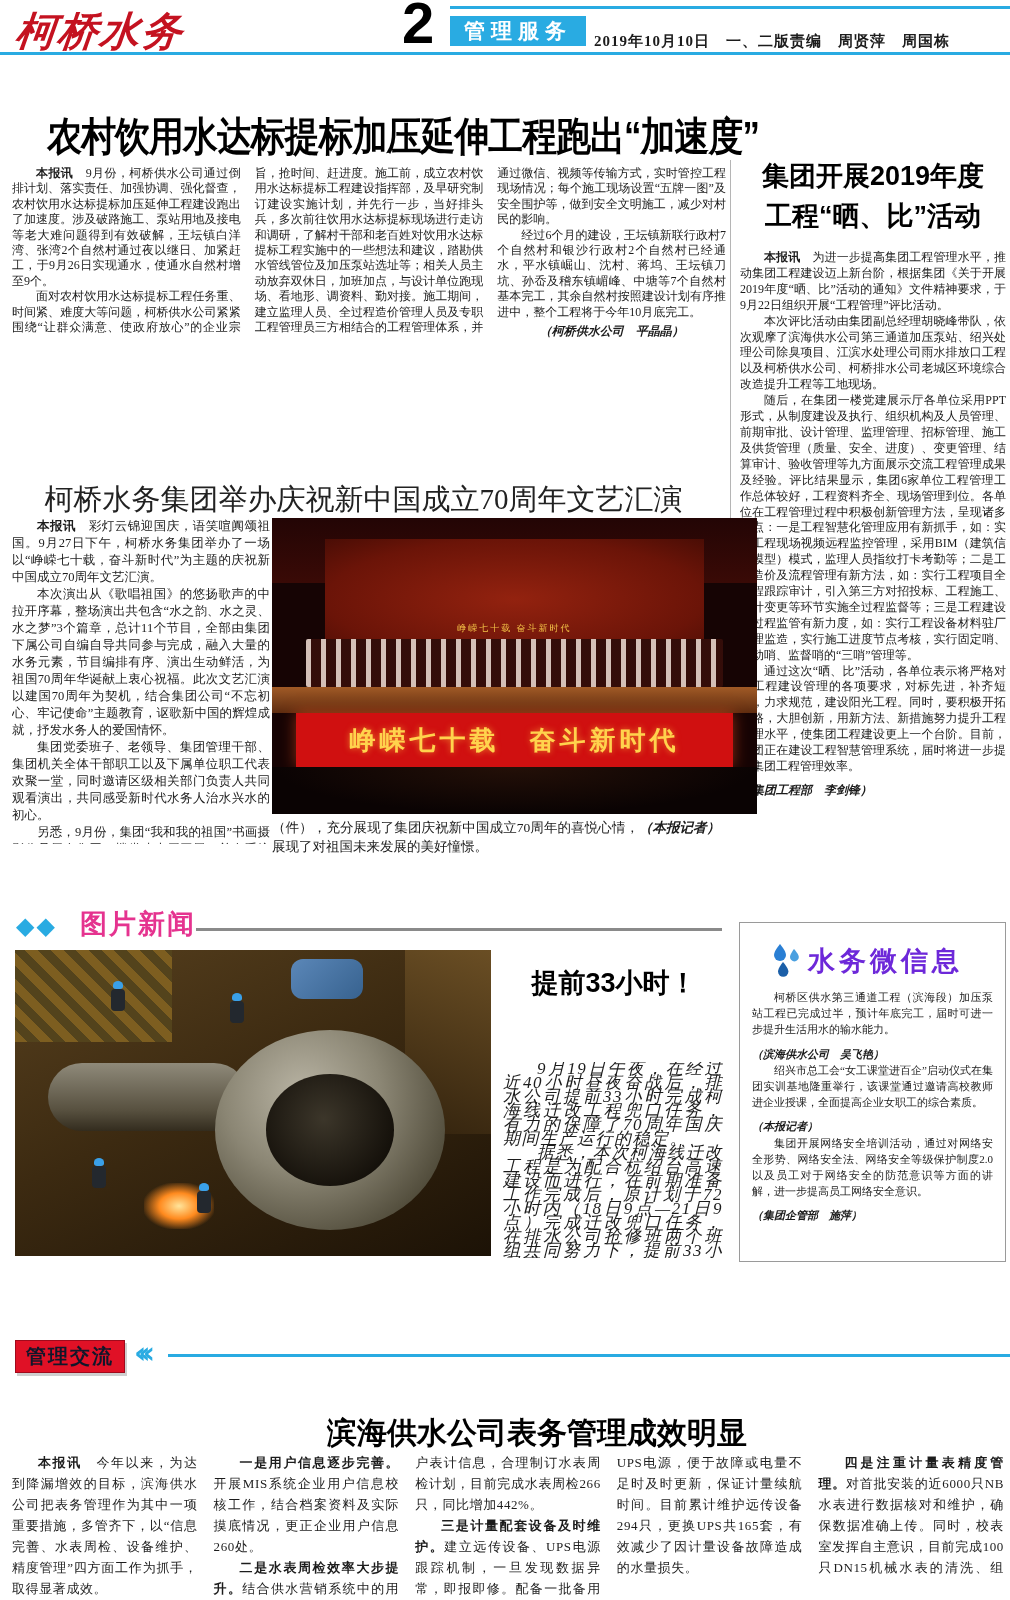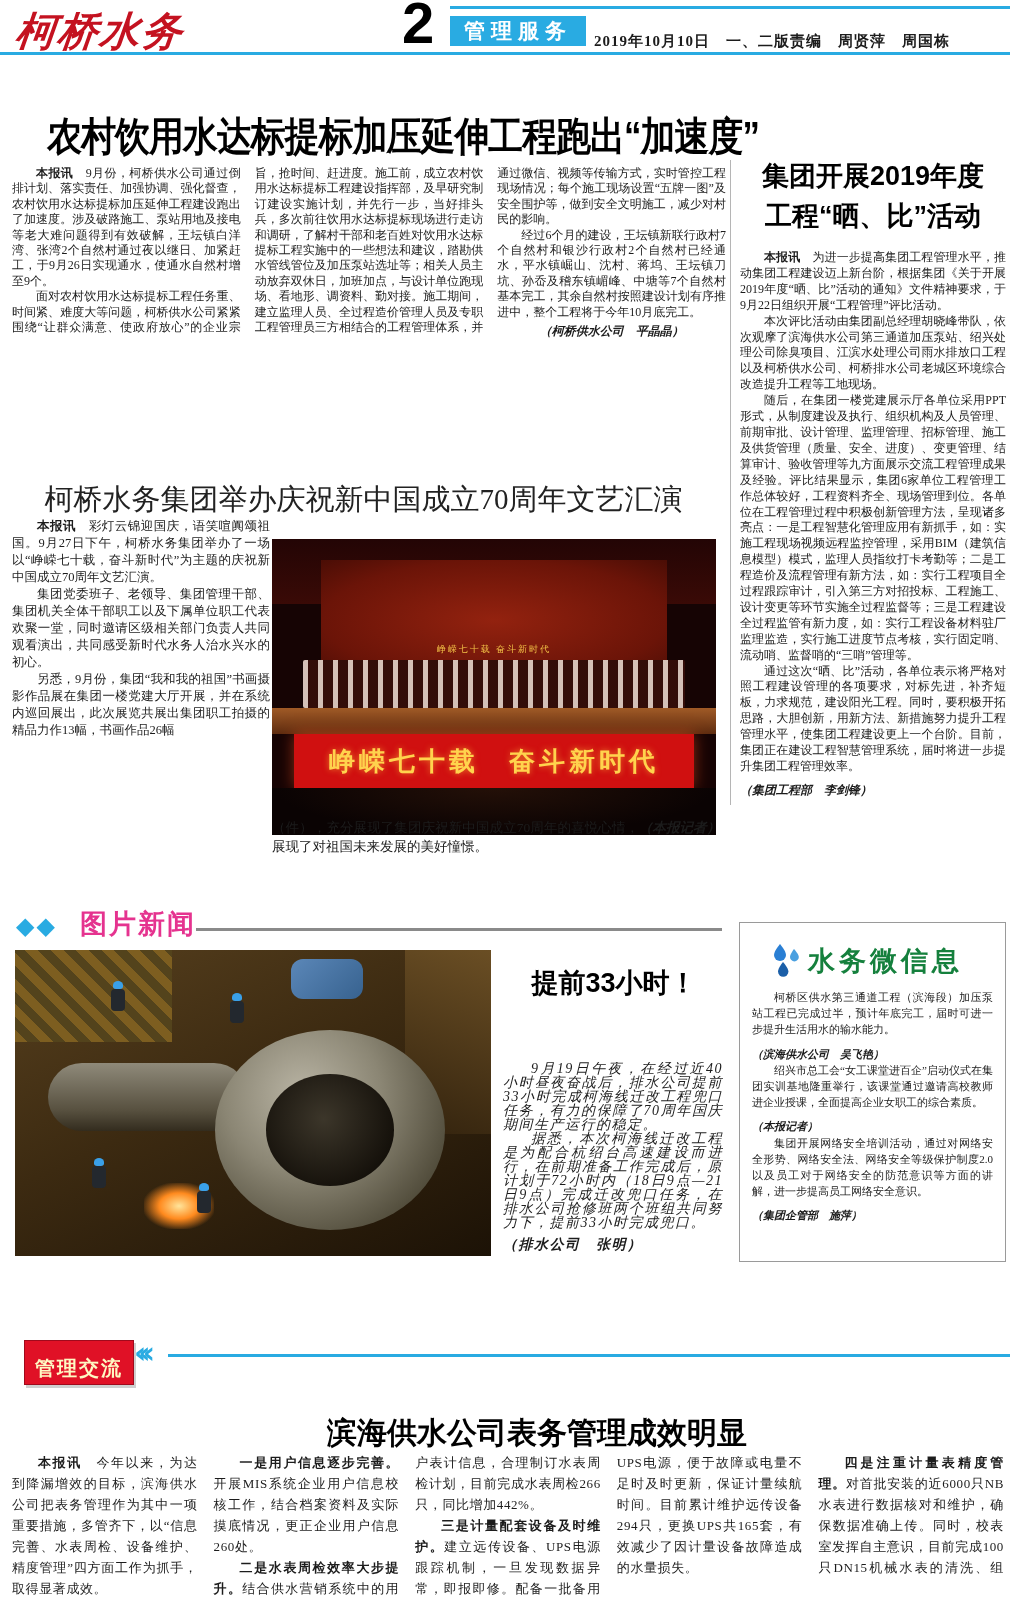--- a/index.html
+++ b/index.html
@@ -34,21 +34,21 @@
         text-align:justify;overflow:hidden;}
   
   .a2-headline{left:0;top:426px;width:727px;text-align:center;
         font:900 40px/1.1 "Liberation Sans",sans-serif;color:#000;}
   .a2-subtitle{left:0;top:480px;width:727px;text-align:center;font-size:29px;color:#222;}
   .a2-body{left:12px;top:518px;width:258px;height:326px;font-size:12.5px;line-height:17px;
         text-align:justify;overflow:hidden;}
   .a2-caption{left:272px;top:818px;width:448px;font-size:13.5px;line-height:19px;text-align:justify;}
   .a2-caption .byline{float:right;}
   
-  .photo-stage{left:272px;top:518px;width:444px;height:296px;background:#160404;overflow:hidden;margin-top:21px;}
+  .photo-stage{left:272px;top:518px;width:485px;height:296px;background:#160404;overflow:hidden;}
   .ps-top{position:absolute;left:0;top:0;width:100%;height:22%;
         background:linear-gradient(180deg,#230505,#3a0a06);}
   .ps-screen{position:absolute;left:11%;top:7%;width:78%;height:34%;
         background:radial-gradient(ellipse at 50% 60%,#93220f 0%,#6b1408 70%,#4a0d05 100%);
         display:flex;align-items:flex-end;justify-content:center;}
   .ps-screen span{color:#ffd34d;font-size:9px;letter-spacing:2px;padding-bottom:4px;opacity:.9;}
   .ps-performers{position:absolute;left:7%;top:41%;width:86%;height:16%;
         background:repeating-linear-gradient(90deg,rgba(245,225,215,.85) 0 5px,rgba(140,40,25,.25) 5px 15px);
         border-radius:2px;}
   .ps-floor{position:absolute;left:0;top:57%;width:100%;height:9%;
@@ -79,32 +79,32 @@
         border-radius:50%;background:radial-gradient(circle at 45% 40%,#3c362a,#14100a 75%);}
   .pp-sparks{position:absolute;left:27%;top:76%;width:70px;height:46px;
         background:radial-gradient(ellipse at center,#ffe49a 0%,#ff8a1e 40%,rgba(255,120,20,0) 75%);}
   .worker{position:absolute;width:16px;height:30px;}
   .worker .helmet{position:absolute;left:3px;top:0;width:10px;height:8px;border-radius:50% 50% 30% 30%;
         background:#3aa0e8;}
   .worker .body{position:absolute;left:1px;top:8px;width:14px;height:22px;border-radius:4px;
         background:#23282e;}
   .pn-art-title{left:505px;top:962px;width:218px;text-align:center;
         font:900 27px/42px "Liberation Sans",sans-serif;color:#000;}
-  .pn-art-body{left:503px;top:1062px;width:220px;height:196px;font-size:14px;line-height:14px;
+  .pn-art-body{left:503px;top:1062px;width:220px;height:196px;font-size:17px;line-height:14px;
         font-style:italic;letter-spacing:1.5px;text-align:justify;overflow:hidden;}
   
   .wx-box{left:739px;top:922px;width:267px;height:340px;border:1.5px solid #9a9a9a;background:#fff;
         box-sizing:border-box;padding:10px 12px 0 12px;}
   .wx-title-row{display:flex;align-items:center;gap:8px;margin:10px 0 10px 18px;}
-  .wx-title{color:#15803d;font:bold 27px/1 "Liberation Sans",sans-serif;letter-spacing:4px;}
+  .wx-title{color:#6d28d9;font:bold 27px/1 "Liberation Sans",sans-serif;letter-spacing:4px;}
   .wx-body{font-size:11px;line-height:16.2px;text-align:justify;}
   
-  .mx-badge{left:15px;top:1340px;background:#e01126;color:#fef9c3;padding:17px 10px 6px;
+  .mx-badge{left:15px;top:1340px;background:#e01126;color:#0f172a;padding:5px 10px 6px;
         font:bold 20px/1 "Liberation Sans",sans-serif;letter-spacing:2px;
-        border:1px solid #a00a1c;box-shadow:2px 3px 0 #cfcfcf;margin-left:9px;}
+        border:1px solid #a00a1c;box-shadow:2px 3px 0 #cfcfcf;}
   .mx-chevrons{left:134px;top:1338px;color:#29abe2;font:bold 30px/1 "DejaVu Sans",sans-serif;
         letter-spacing:-8px;}
   .mx-line{left:168px;right:0;top:1354px;height:2.5px;background:#29abe2;}
   .mx-headline{left:0;top:1390px;width:1010px;text-align:center;
         font:800 30px/1.2 "Liberation Sans",sans-serif;color:#000;padding-left:32px;}
   .mx-body{left:12px;top:1452px;width:992px;height:150px;column-count:5;column-gap:16px;
         font-size:13px;line-height:21px;letter-spacing:0.6px;text-align:justify;overflow:hidden;}
 </style>
 </head>
 <body>
@@ -136,20 +136,21 @@
     <p class="para"><b class="lead">本报讯　</b><span>为进一步提高集团工程管理水平，推动集团工程建设迈上新台阶，根据集团《关于开展2019年度“晒、比”活动的通知》文件精神要求，于9月22日组织开展“工程管理”评比活动。</span></p>
     <p class="para"><span>本次评比活动由集团副总经理胡晓峰带队，依次观摩了滨海供水公司第三通道加压泵站、绍兴处理公司除臭项目、江滨水处理公司雨水排放口工程以及柯桥供水公司、柯桥排水公司老城区环境综合改造提升工程等工地现场。</span></p>
     <p class="para"><span>随后，在集团一楼党建展示厅各单位采用PPT形式，从制度建设及执行、组织机构及人员管理、前期审批、设计管理、监理管理、招标管理、施工及供货管理（质量、安全、进度）、变更管理、结算审计、验收管理等九方面展示交流工程管理成果及经验。评比结果显示，集团6家单位工程管理工作总体较好，工程资料齐全、现场管理到位。各单位在工程管理过程中积极创新管理方法，呈现诸多亮点：一是工程智慧化管理应用有新抓手，如：实施工程现场视频远程监控管理，采用BIM（建筑信息模型）模式，监理人员指纹打卡考勤等；二是工程造价及流程管理有新方法，如：实行工程项目全过程跟踪审计，引入第三方对招投标、工程施工、设计变更等环节实施全过程监督等；三是工程建设全过程监管有新力度，如：实行工程设备材料驻厂监理监造，实行施工进度节点考核，实行固定哨、流动哨、监督哨的“三哨”管理等。</span></p>
     <p class="para"><span>通过这次“晒、比”活动，各单位表示将严格对照工程建设管理的各项要求，对标先进，补齐短板，力求规范，建设阳光工程。同时，要积极开拓思路，大胆创新，用新方法、新措施努力提升工程管理水平，使集团工程建设更上一个台阶。目前，集团正在建设工程智慧管理系统，届时将进一步提升集团工程管理效率。</span></p>
     <p class="para byline-right"><span class="byline">（集团工程部　李剑锋）</span></p>
   </div>
 
   <div class="abs a2-subtitle">柯桥水务集团举办庆祝新中国成立70周年文艺汇演</div>
   <div class="abs a2-body">
     <p class="para"><b class="lead">本报讯　</b><span>彩灯云锦迎国庆，语笑喧阗颂祖国。9月27日下午，柯桥水务集团举办了一场以“峥嵘七十载，奋斗新时代”为主题的庆祝新中国成立70周年文艺汇演。</span></p>
+    <p class="para"><span>本次演出从《歌唱祖国》的悠扬歌声的中拉开序幕，整场演出共包含“水之韵、水之灵、水之梦”3个篇章，总计11个节目，全部由集团下属公司自编自导共同参与完成，融入大量的水务元素，节目编排有序、演出生动鲜活，为祖国70周年华诞献上衷心祝福。此次文艺汇演以建国70周年为契机，结合集团公司“不忘初心、牢记使命”主题教育，讴歌新中国的辉煌成就，抒发水务人的爱国情怀。</span></p>
     <p class="para"><span>集团党委班子、老领导、集团管理干部、集团机关全体干部职工以及下属单位职工代表欢聚一堂，同时邀请区级相关部门负责人共同观看演出，共同感受新时代水务人治水兴水的初心。</span></p>
     <p class="para"><span>另悉，9月份，集团“我和我的祖国”书画摄影作品展在集团一楼党建大厅开展，并在系统内巡回展出，此次展览共展出集团职工拍摄的精品力作13幅，书画作品26幅</span></p>
   </div>
 
   <div class="abs photo-stage">
     <div class="ps-top"></div>
     <div class="ps-screen">
         <span>峥嵘七十载 奋斗新时代</span>
       </div>
     <div class="ps-performers"></div>

